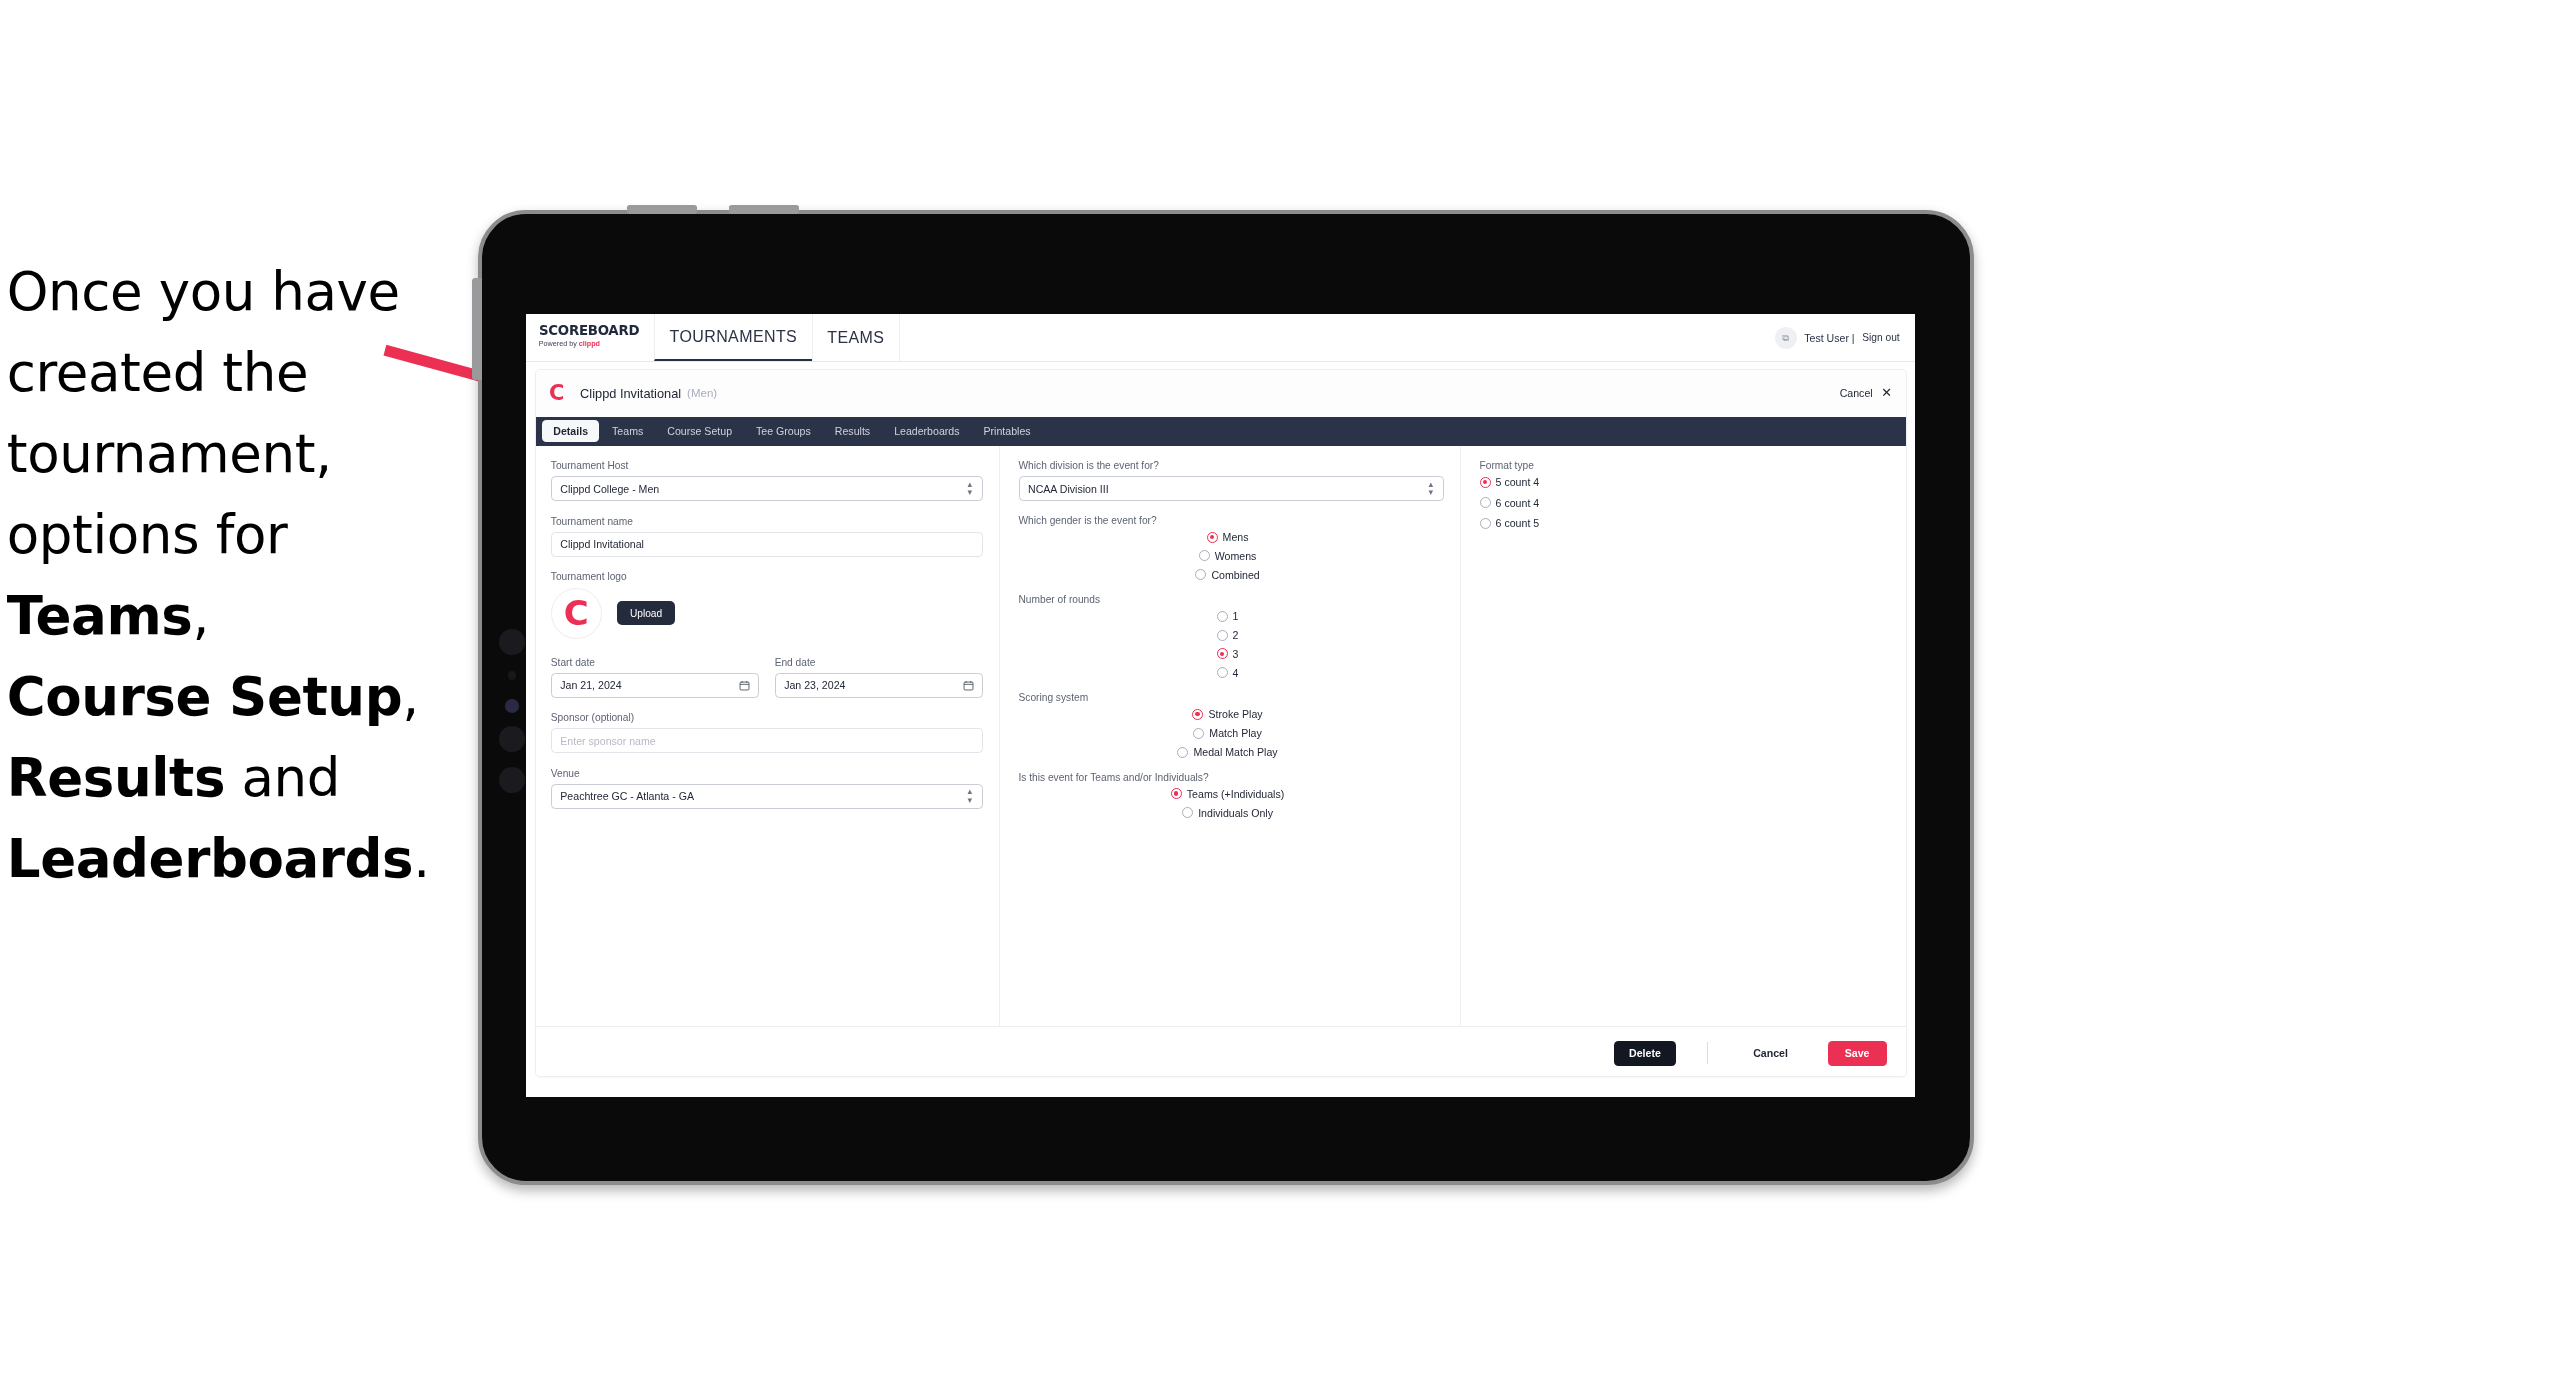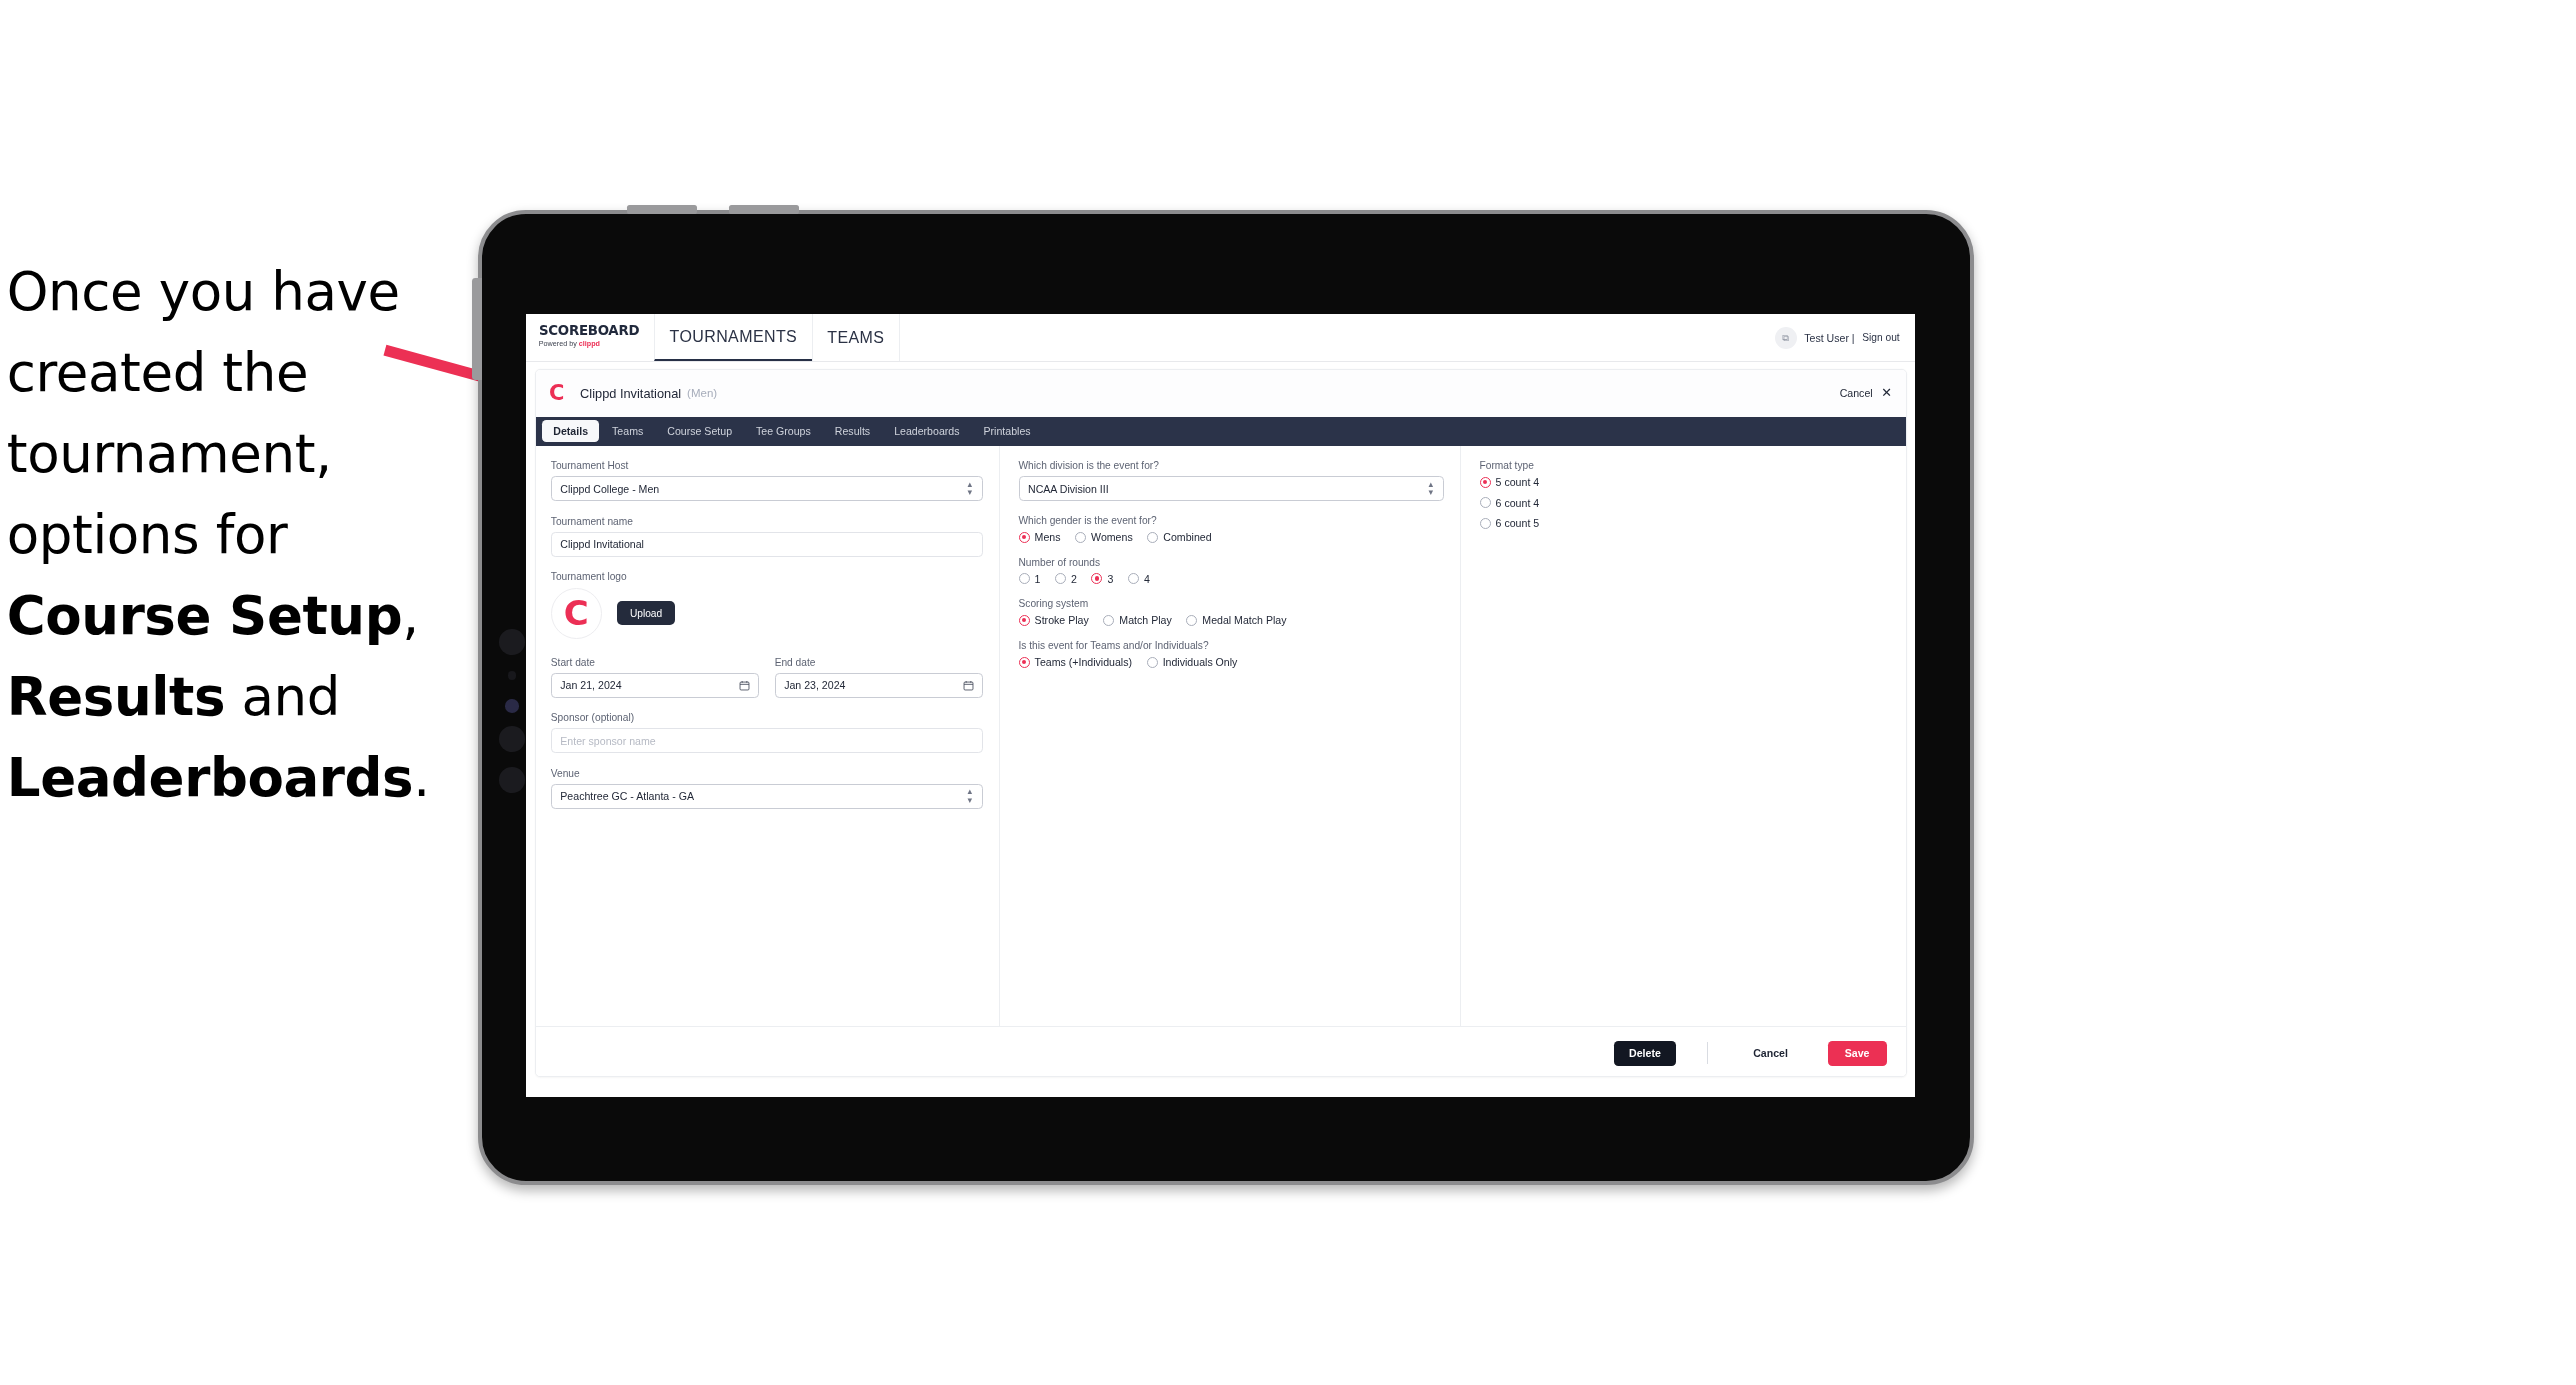--- a/index.html
+++ b/index.html
@@ -300,20 +300,21 @@
   #dates-row { display: flex; gap: 15.3px; }
   #dates-row > div { flex: 1; }
 
   
   .radio-row {
     display: flex;
     align-items: center;
     gap: 6.8px;
     flex-wrap: wrap;
     margin-top: 0.9px;
+    flex-direction: column;
   }
   .radio-item {
     display: flex;
     align-items: center;
     gap: 5.1px;
     cursor: pointer;
     margin-right: 7.7px;
   }
   .radio {
     width: 11px; height: 11px;
@@ -387,20 +388,21 @@
   }
 </style>
 </head>
 <body>
 
 <div id="annotation">
   <div>Once you have</div>
   <div>created the</div>
   <div>tournament,</div>
   <div>options for</div>
+  <div><span class="b">Teams</span><span>,</span></div>
   <div><span class="b">Course Setup</span><span>,</span></div>
   <div><span class="b">Results</span><span> and</span></div>
   <div><span class="b">Leaderboards</span><span>.</span></div>
 </div>
 
 <svg id="arrow-svg" viewBox="0 0 370 160">
   <line x1="22" y1="32" x2="300" y2="108" stroke="#ec3054" stroke-width="13" stroke-linecap="butt"></line>
   <polygon points="262,78 340,116 256,130" fill="#ec3054"></polygon>
 </svg>
 

